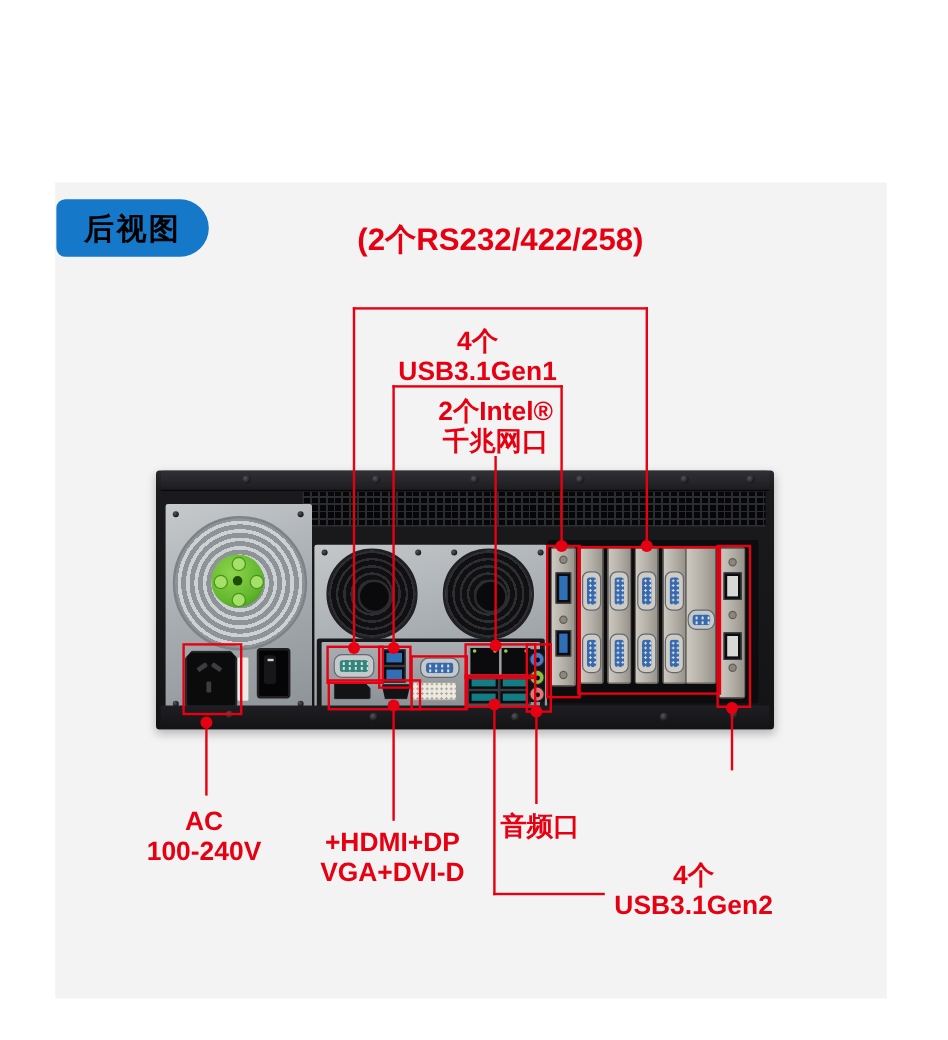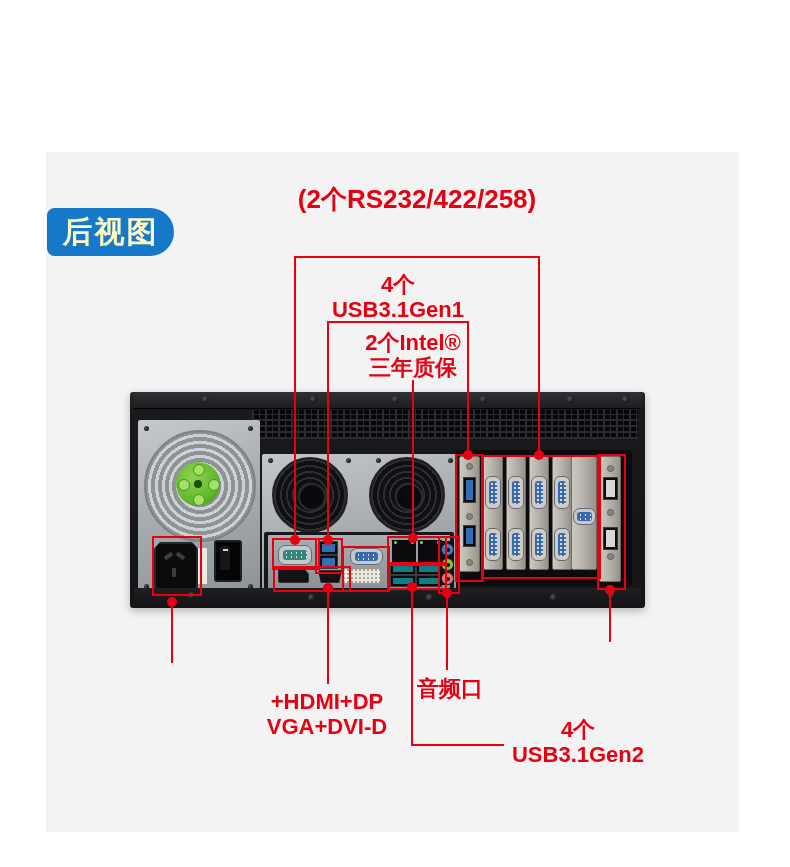--- a/index.html
+++ b/index.html
@@ -14,22 +14,22 @@
   html,body{margin:0;padding:0;background:#fff;}
   .page{position:relative;width:790px;height:867px;background:#ffffff;overflow:hidden;
         font-family:"Liberation Sans","DejaVu Sans",sans-serif;}
   .abs{position:absolute;}
 
   
   .content-panel{left:46px;top:152px;width:693px;height:680px;background:var(--panel-gray);}
 
   
   .view-tag{left:47px;top:166px;width:127px;height:48px;background:var(--label-blue);
-            border-radius:8px 26px 26px 8px;color:#fef9c3;font-size:30px;font-weight:bold;
-            display:flex;align-items:center;justify-content:center;letter-spacing:2px;margin-top:42px;}
+            border-radius:8px 26px 26px 8px;color:#000000;font-size:25px;font-weight:bold;
+            display:flex;align-items:center;justify-content:center;letter-spacing:2px;}
 
   
   .badge{left:655px;top:24px;width:112px;height:100px;}
   .shield-gold{left:14px;top:2px;width:86px;height:92px;
     background:linear-gradient(145deg,#ecd088 0%,#c99a3f 45%,#8a5f1e 100%);
     clip-path:polygon(0% 12%,12% 5%,50% 0%,88% 5%,100% 12%,100% 56%,88% 76%,50% 100%,12% 76%,0% 56%);}
   .shield-navy{left:19px;top:7px;width:76px;height:82px;
     background:radial-gradient(circle at 35% 28%,#45719e 0%,#2b4c72 55%,#16304e 100%);
     clip-path:polygon(0% 12%,12% 5%,50% 0%,88% 5%,100% 12%,100% 56%,88% 76%,50% 100%,12% 76%,0% 56%);}
   .badge-brand{left:14px;top:12px;width:86px;text-align:center;font-size:8px;font-style:italic;
@@ -339,21 +339,25 @@
 
   <div class="cn cn-title" style="left:417px;top:183px;">
     <div>(2个RS232/422/258)</div>
   </div>
   <div class="cn cn-sub" style="left:398px;top:272px;">
     <div>4个</div>
     <div>USB3.1Gen1</div>
   </div>
   <div class="cn cn-sub" style="left:413px;top:330px;">
     <div>2个Intel®</div>
-    <div>三年质保</div>
+    <div>千兆网口</div>
+  </div>
+  <div class="cn cn-sub" style="left:170px;top:672px;">
+    <div>AC</div>
+    <div>100-240V</div>
   </div>
   <div class="cn cn-sub" style="left:327px;top:689px;">
     <div>+HDMI+DP</div>
     <div>VGA+DVI-D</div>
   </div>
   <div class="cn cn-sub" style="left:450px;top:676px;">音频口</div>
   <div class="cn cn-sub" style="left:578px;top:717px;">
     <div>4个</div>
     <div>USB3.1Gen2</div>
   </div>

